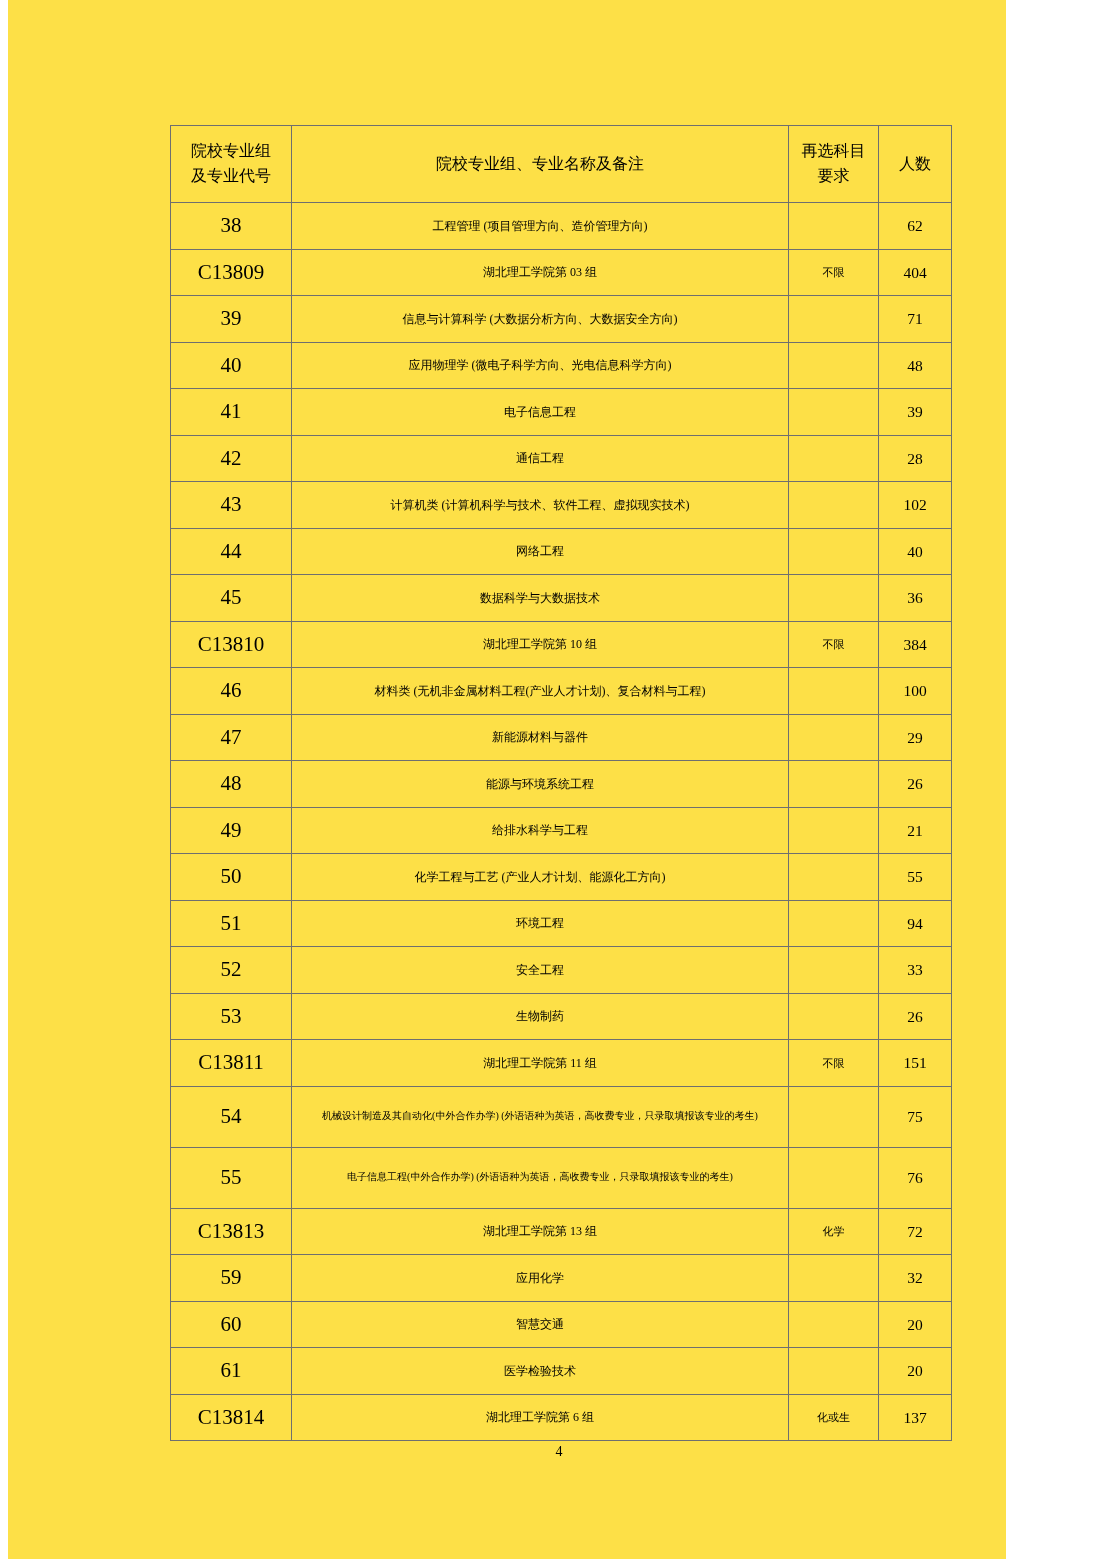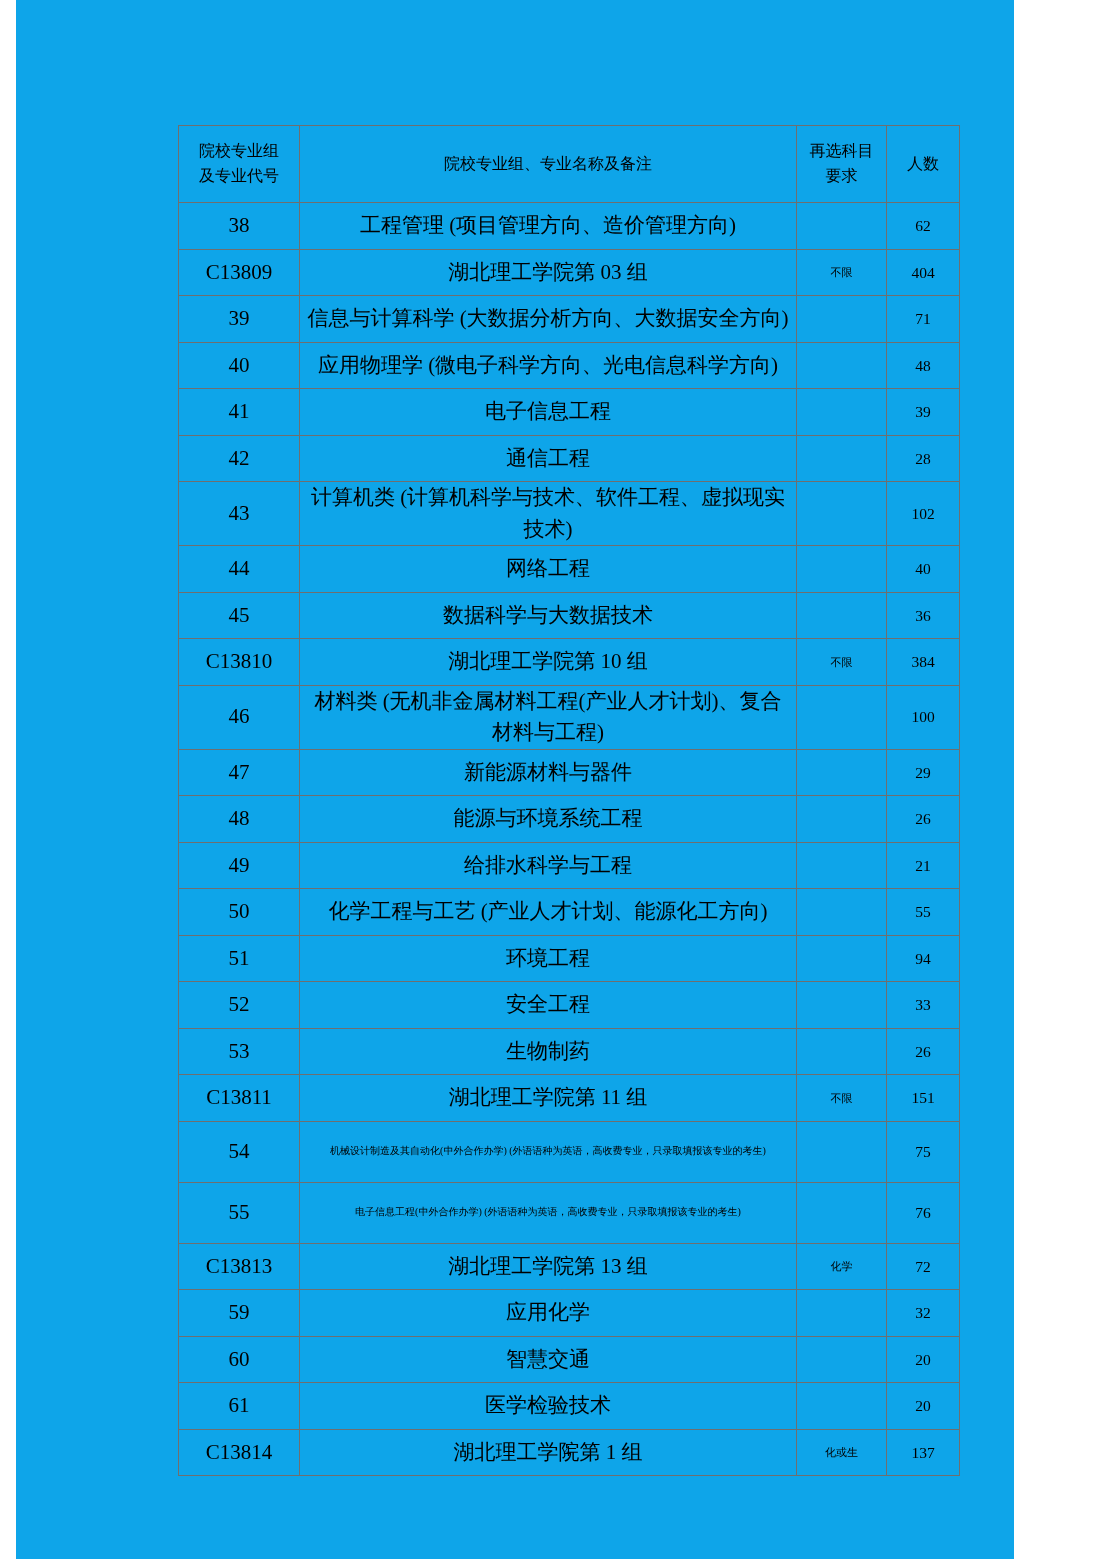--- a/index.html
+++ b/index.html
@@ -10,25 +10,25 @@
   body {
     width: 1102px;
     height: 1559px;
     font-family: "Liberation Serif", "DejaVu Serif", serif;
     color: #000000;
     position: relative;
     overflow: hidden;
   }
   .page {
     position: absolute;
-    left: 16px;
+    left: 8px;
     top: 0;
     width: 998px;
     height: 1559px;
-    background: #0ea5e9;
+    background: #fde047;
   }
   .table-wrap {
     position: absolute;
     left: 162px;
     top: 125px;
     width: 781px;
   }
   table.plan-table {
     border-collapse: collapse;
     table-layout: fixed;
@@ -56,21 +56,21 @@
   }
   .hdr-two-line {
     display: block;
     line-height: 1.55;
   }
   tbody tr { height: 46.5px; }
   tbody tr.tall { height: 61px; margin-left: 32px; }
 
   td.name-cell {
     text-align: center;
-    font-size: 21px;
+    font-size: 12px;
     padding-left: 7px;
     padding-right: 7px;
   }
   td.name-cell.wrapped {
     line-height: 1.62;
     font-size: 10px;
   }
   td.code-cell { font-size: 21px; }
   td.req-cell  { font-size: 11px; }
   td.count-cell{ font-size: 15.5px; }
@@ -259,21 +259,21 @@
             <td class="count-cell">20</td>
           </tr>
           <tr>
             <td class="code-cell">61</td>
             <td class="name-cell">医学检验技术</td>
             <td class="req-cell"></td>
             <td class="count-cell">20</td>
           </tr>
           <tr>
             <td class="code-cell">C13814</td>
-            <td class="name-cell">湖北理工学院第 1 组</td>
+            <td class="name-cell">湖北理工学院第 6 组</td>
             <td class="req-cell">化或生</td>
             <td class="count-cell">137</td>
           </tr>
         </tbody>
     </table>
   </div>
 
   <div class="page-number">4</div>
 
 </div>

